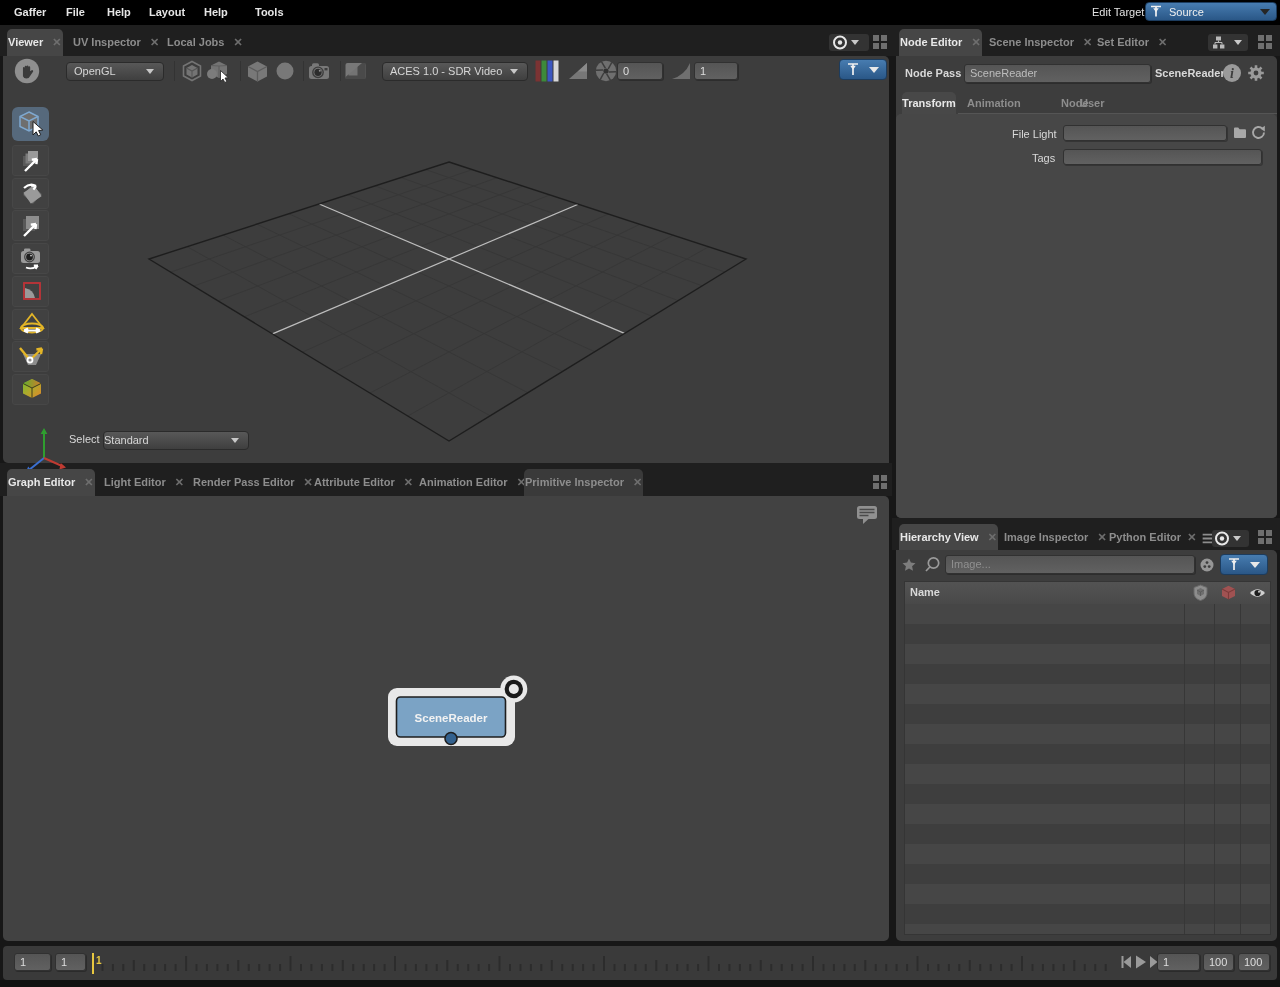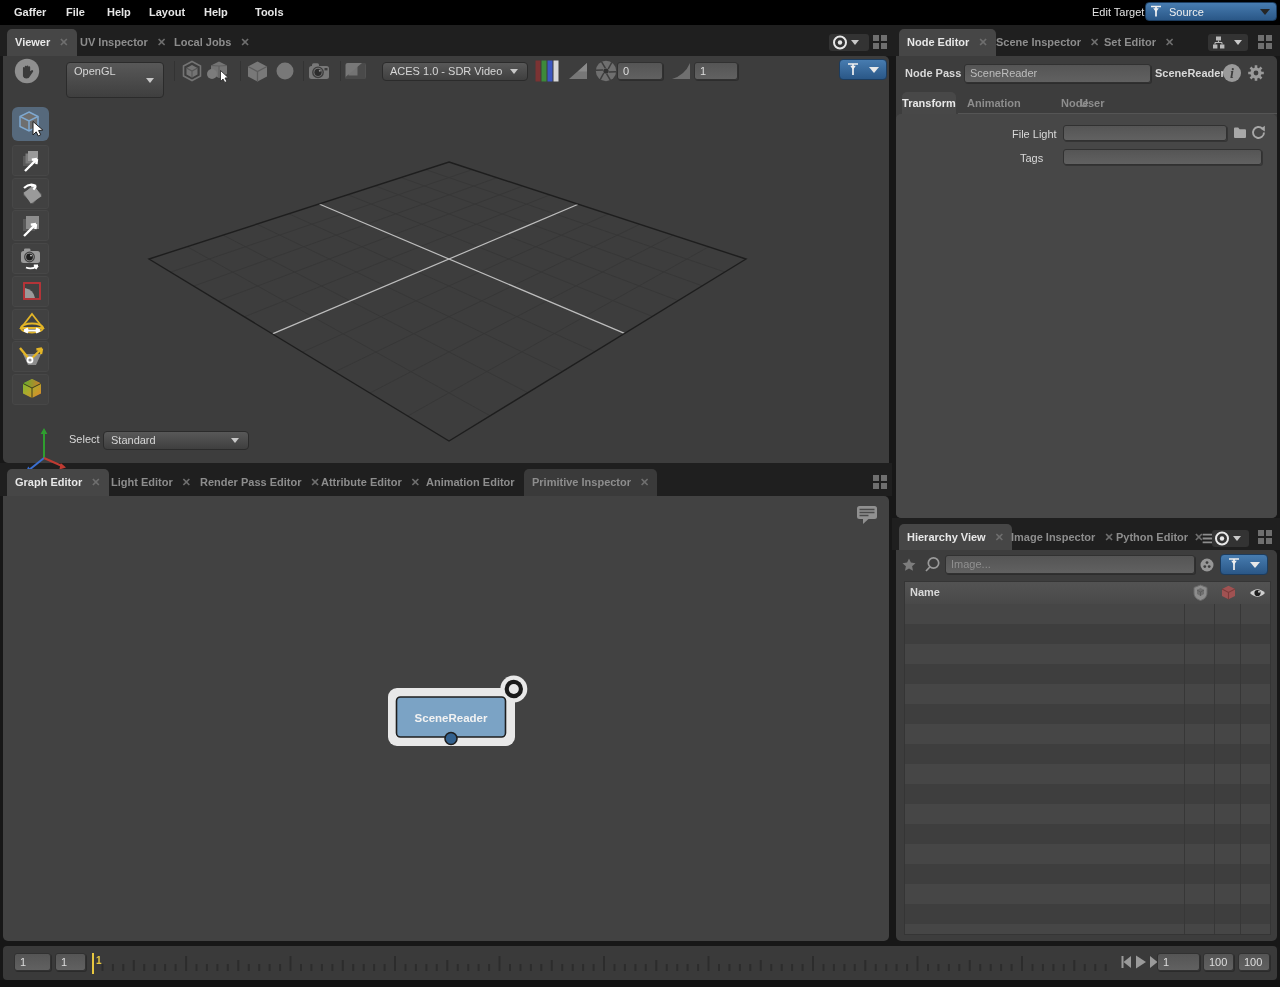--- a/index.html
+++ b/index.html
@@ -1,18 +1,18 @@
 <!DOCTYPE html>
 <html><head><meta charset="utf-8">
 <style>
 html,body{margin:0;padding:0;}
 body{width:1280px;height:987px;background:#171717;font-family:"Liberation Sans",sans-serif;overflow:hidden;position:relative;}
 .abs{position:absolute;}
 .panel{position:absolute;background:#3d3d3d;border-radius:5px;}
-.tab{position:absolute;height:27px;line-height:27px;border-radius:5px 5px 0 0;font-size:11px;color:#8d8d8d;font-weight:bold;padding:0 8px;white-space:nowrap;}
+.tab{position:absolute;height:27px;line-height:27px;border-radius:5px 5px 0 0;font-size:11px;color:#8d8d8d;font-weight:bold;padding:0 1px;white-space:nowrap;}
 .tab .x{display:inline-block;margin-left:6px;color:#6e6e6e;font-weight:bold;}
 .tab.active{background:#464646;color:#e8e8e8;}
 .field{position:absolute;background:linear-gradient(#555,#616161);border:1px solid #313131;border-radius:3px;color:#dedede;font-size:11px;line-height:17px;padding:0 5px;box-sizing:border-box;box-shadow:1px 1px 0 rgba(0,0,0,0.25);}
 .drop{position:absolute;background:linear-gradient(#585858,#3f3f3f);border:1px solid #2b2b2b;border-radius:4px;color:#d6d6d6;font-size:11px;box-sizing:border-box;}
 .drop .arr{position:absolute;right:9px;top:50%;margin-top:-2.5px;width:0;height:0;border-left:4.5px solid transparent;border-right:4.5px solid transparent;border-top:5.5px solid #c8c8c8;}
 .bluebtn{position:absolute;background:linear-gradient(#477cb0,#2a5787);border:1px solid #1c3c5e;border-radius:4px;box-sizing:border-box;}
 .label{position:absolute;font-size:11px;color:#d9d9d9;white-space:nowrap;}
 .bold{font-weight:bold;}
 .gray{color:#8d8d8d;}
 .gridicon{position:absolute;width:15px;height:15px;}
@@ -86,21 +86,21 @@
     <polygon points="449,162 746,259 449,441 149,259" fill="none" stroke="#1e1e1e" stroke-width="1.4"></polygon>
   </svg>
 
   <div class="abs" style="left:0;top:0;width:886px;height:28px;"></div>
   <svg class="abs" style="left:11px;top:2px;" width="26" height="26" viewBox="0 0 26 26" id="handsvg">
     <circle cx="13" cy="13" r="12.2" fill="#8f8f8f"></circle>
     <g fill="#3a3a3a" transform="translate(1.9,2) scale(0.86)">
       <path d="M8.2 14 L8.2 9.2 a1.05 1.05 0 0 1 2.1 0 L10.3 7.6 a1.05 1.05 0 0 1 2.1 0 L12.4 7.4 a1.05 1.05 0 0 1 2.1 0 L14.5 8.4 a1.05 1.05 0 0 1 2.1 0 L16.6 13 L18.3 11.9 a1.2 1.2 0 0 1 1.6 1.7 L16.5 18.6 a4.6 4.6 0 0 1 -4.4 3 a4.2 4.2 0 0 1 -3.9 -2.8 Z"></path>
     </g>
   </svg>
-  <div class="drop" style="left:63px;top:6px;width:98px;height:36px;line-height:17px;padding-left:7px;">OpenGL<span class="arr"></span></div>
+  <div class="drop" style="left:63px;top:6px;width:98px;height:19px;line-height:17px;padding-left:7px;">OpenGL<span class="arr"></span></div>
   <div class="abs" style="left:171px;top:5px;width:1px;height:20px;background:#333;"></div>
 
   <svg class="abs" style="left:177px;top:3px;" width="24" height="24" viewBox="0 0 24 24">
     <polygon points="12,2.5 20.5,7 20.5,17 12,21.5 3.5,17 3.5,7" fill="none" stroke="#747474" stroke-width="1.6"></polygon>
     <polygon points="12,6 17.5,9 17.5,15.5 12,18.5 6.5,15.5 6.5,9" fill="#747474"></polygon>
     <path d="M6.5 9 L12 12 L17.5 9 M12 12 L12 18.5" stroke="#565656" stroke-width="1.1" fill="none"></path>
   </svg>
 
   <svg class="abs" style="left:202px;top:3px;" width="26" height="24" viewBox="0 0 26 24">
     <polygon points="14,2.5 22,6.5 22,15 14,19 6,15 6,6.5" fill="#747474"></polygon>
@@ -251,21 +251,21 @@
     <g stroke-width="2" fill="none">
       <path d="M22 34 L22 8" stroke="#2f9e2f"></path>
         <path d="M22 4 l-3.4 6 h6.8 Z" stroke="none" fill="#2f9e2f"></path>
       <path d="M22 34 L7 46" stroke="#3b6fd0"></path>
         <path d="M3.6 48.6 l7-0.6 l-4.4-5.4 Z" stroke="none" fill="#3b6fd0"></path>
       <path d="M22 34 L40 42" stroke="#c03b32"></path>
         <path d="M44 43.6 l-6.6 2 l1.4-6.6 Z" stroke="none" fill="#c03b32"></path>
     </g>
   </svg>
   <div class="label" style="left:66px;top:377px;">Select</div>
-  <div class="drop" style="left:100px;top:375px;width:146px;height:19px;line-height:17px;padding-left:7px;">Standard<span class="arr"></span></div>
+  <div class="drop" style="left:100px;top:375px;width:146px;height:19px;line-height:17px;">Standard<span class="arr"></span></div>
 </div>
 
 <div class="tab active" style="left:7px;top:469px;">Graph Editor <span class="x">✕</span></div>
 <div class="tab" style="left:103px;top:469px;">Light Editor <span class="x">✕</span></div>
 <div class="tab" style="left:192px;top:469px;">Render Pass Editor <span class="x">✕</span></div>
 <div class="tab" style="left:313px;top:469px;">Attribute Editor <span class="x">✕</span></div>
 <div class="tab" style="left:418px;top:469px;">Animation Editor <span class="x">✕</span></div>
 <div class="tab" style="left:524px;top:469px;background:#3a3a3a;">Primitive Inspector <span class="x">✕</span></div>
 <div class="gridicon" style="left:873px;top:475px;">
     <div style="left:0;top:0;"></div>
@@ -337,21 +337,21 @@
   <div class="abs" style="left:62px;top:57px;width:319px;height:1px;background:#555;"></div>
   <div class="label" style="left:116px;top:72px;">File Light</div>
   <div class="field" style="left:167px;top:69px;width:164px;height:16px;line-height:14px;"></div>
   <svg class="abs" style="left:337px;top:70px;" width="14" height="13" viewBox="0 0 14 13">
     <path d="M1 2.5 a1 1 0 0 1 1-1 h3.2 l1.4 1.8 H12 a1 1 0 0 1 1 1 V11 a1 1 0 0 1 -1 1 H2 a1 1 0 0 1 -1-1 Z" fill="#a8a8a8"></path>
   </svg>
   <svg class="abs" style="left:355px;top:69px;" width="15" height="15" viewBox="0 0 15 15">
     <path d="M13 7.5 a5.5 5.5 0 1 1 -1.6 -3.9" fill="none" stroke="#a8a8a8" stroke-width="1.9"></path>
     <polygon points="13.8,0.8 13.8,6.6 9.6,3.7" fill="#a8a8a8"></polygon>
   </svg>
-  <div class="label" style="left:124px;top:96px;">Tags</div>
+  <div class="label" style="left:136px;top:96px;">Tags</div>
   <div class="field" style="left:167px;top:93px;width:199px;height:16px;line-height:14px;"></div>
 </div>
 
 <div class="tab active" style="left:899px;top:524px;">Hierarchy View <span class="x">✕</span></div>
 <div class="tab" style="left:1003px;top:524px;">Image Inspector <span class="x">✕</span></div>
 <div class="tab" style="left:1108px;top:524px;padding-right:0;">Python Editor <span class="x" style="margin-left:3px;">✕</span></div>
 
 <svg class="abs" style="left:1201px;top:531px;" width="14" height="15" viewBox="0 0 17 16">
   <path d="M2 3.2 h13 M2 8 h13 M2 12.8 h13" stroke="#8d8d8d" stroke-width="2.2"></path>
 </svg>

